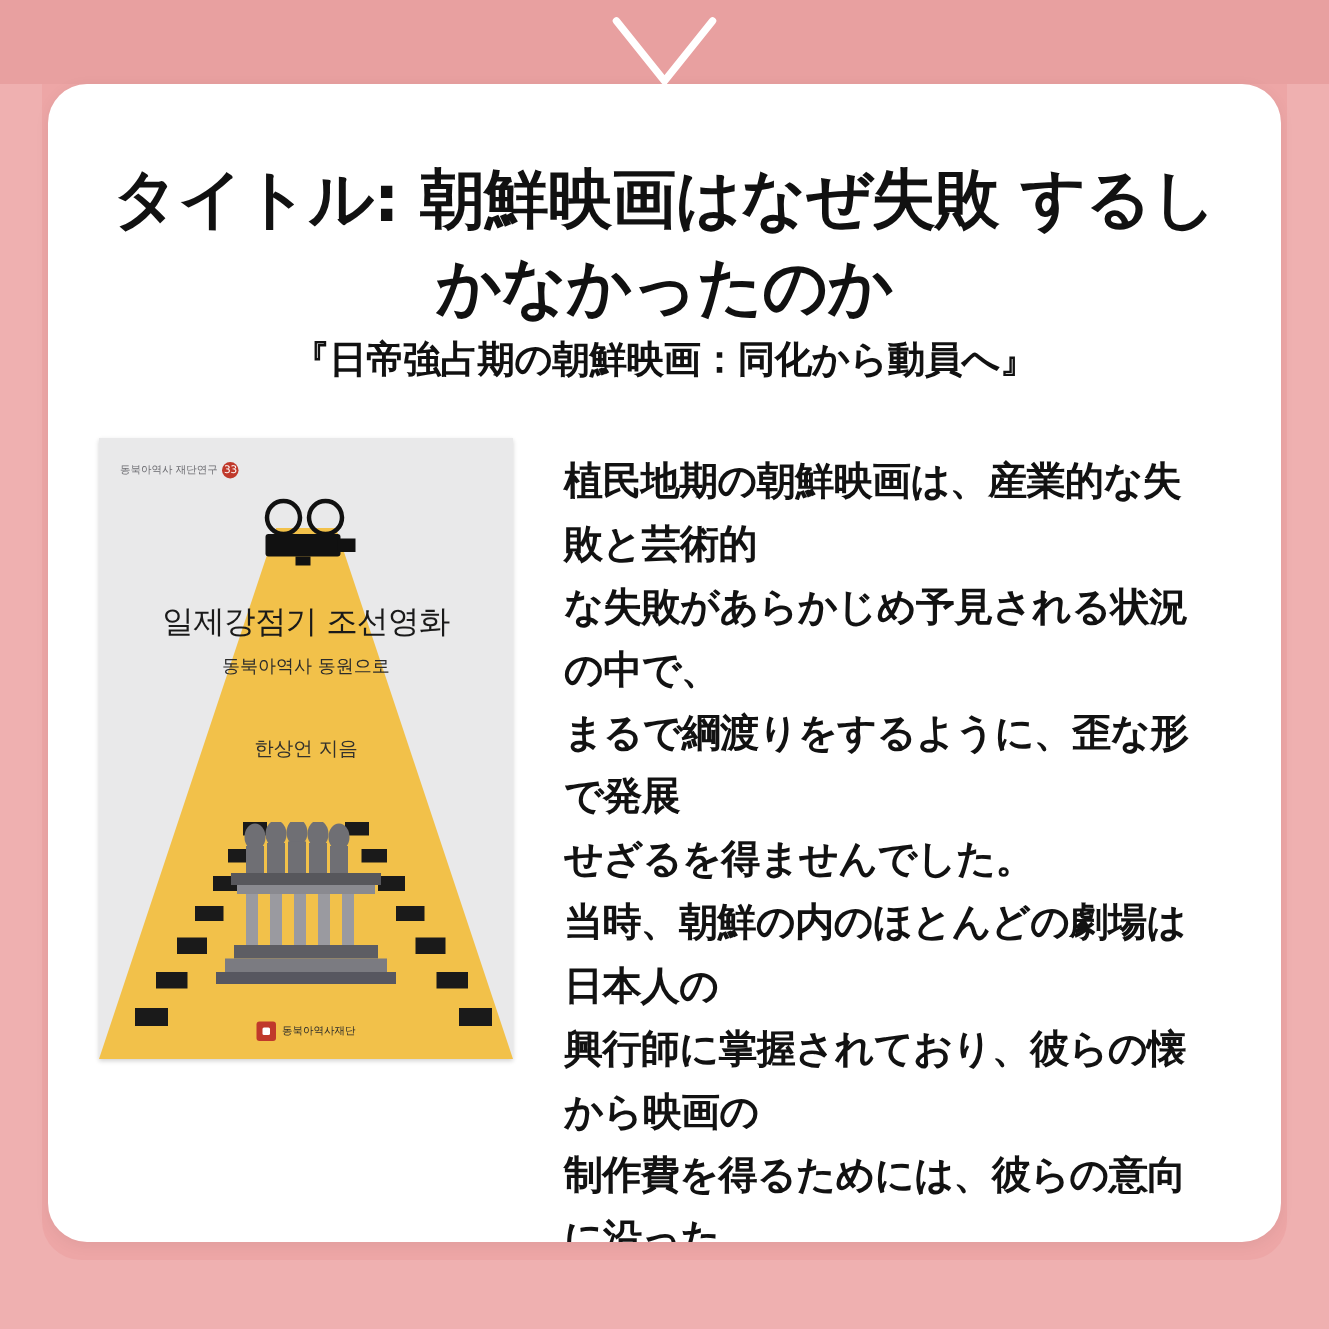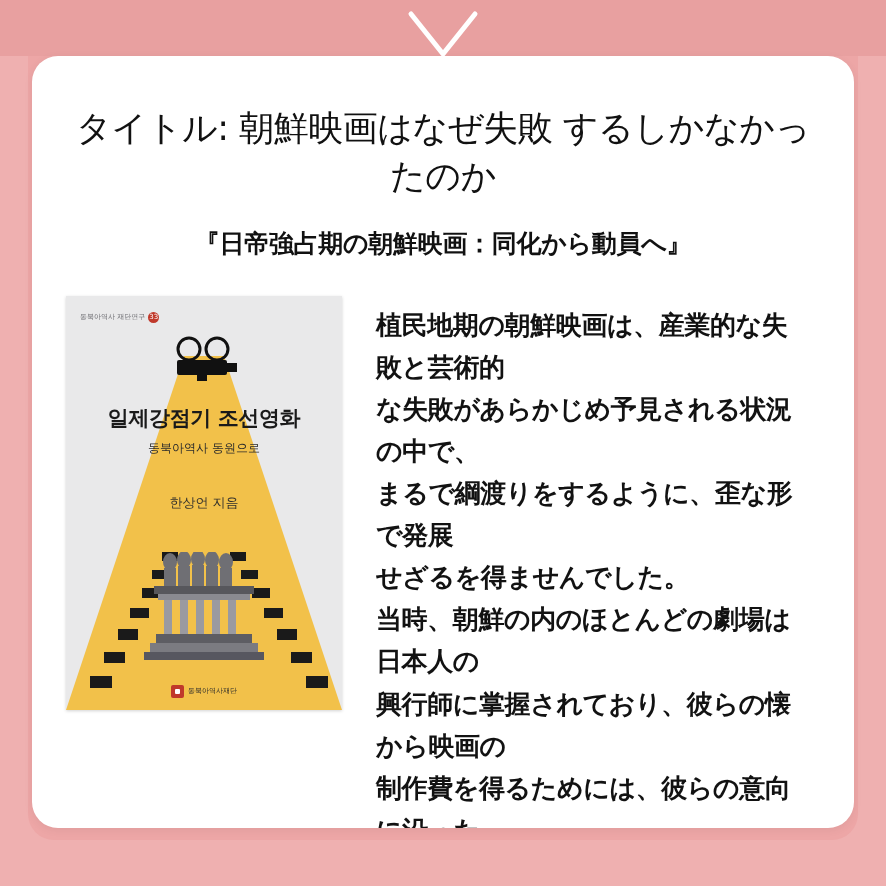--- a/index.html
+++ b/index.html
@@ -60,28 +60,27 @@
     box-shadow: 0 2px 10px rgba(0,0,0,0.06);
     overflow: hidden;
   }
 
   .title-wrap {
     margin-top: 48px;
     text-align: center;
     padding: 0 40px;
   }
   .title {
-    font-size: 35px;
-    font-weight: 400;
+    font-size: 43px;
+    font-weight: 700;
     letter-spacing: -0.5px;
     line-height: 1.38;
     color: #111111;
   }
   .subtitle {
-    margin-top: 26px;
     text-align: center;
     font-size: 25px;
     font-weight: 700;
     color: #111111;
     letter-spacing: -0.3px;
   }
 
   
   .content {
     display: flex;
@@ -120,21 +119,21 @@
     font-size: 7px;
     margin-left: 3px;
     vertical-align: middle;
   }
   .cover-title {
     position: absolute;
     top: 108px;
     left: 0; right: 0;
     text-align: center;
     font-size: 21px;
-    font-weight: 700;
+    font-weight: 400;
     color: #1a1a1a;
     letter-spacing: -0.4px;
     z-index: 4;
   }
   .cover-sub {
     position: absolute;
     top: 144px;
     left: 0; right: 0;
     text-align: center;
     font-size: 12px;

